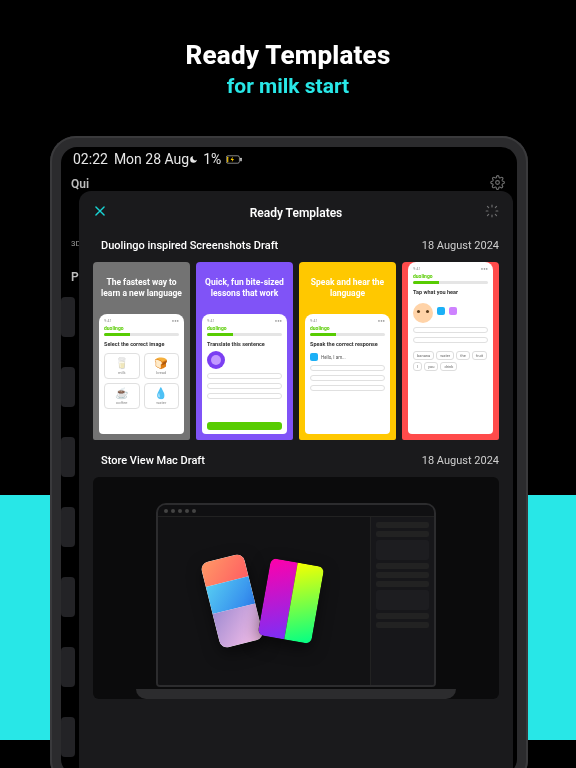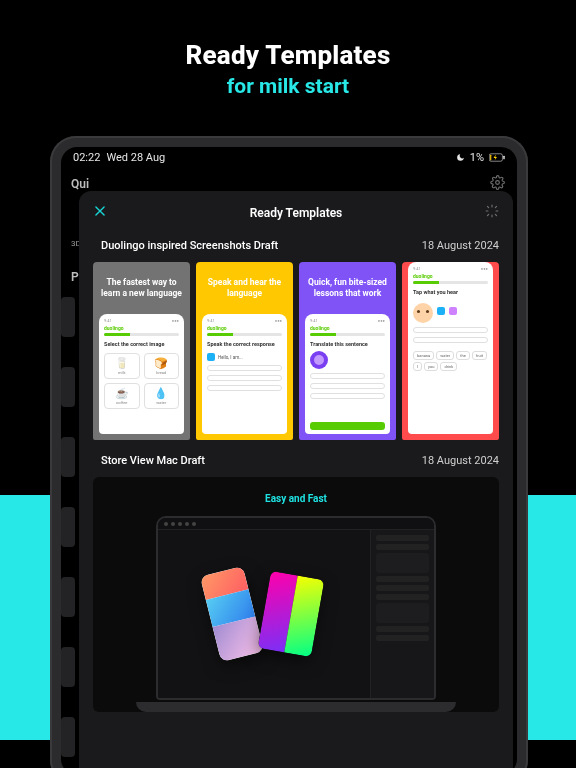--- a/index.html
+++ b/index.html
@@ -22,23 +22,23 @@
     overflow: hidden;
   }
   .screen {
     position: absolute;
     left: 11px; top: 11px; right: 11px; bottom: 11px;
     background: #000;
     border-radius: 16px;
     overflow: hidden;
   }
   .statusbar {
-    display:flex; justify-content: space-between; align-items:center;
+    display:flex; justify-content: flex-start; align-items:center;
     padding: 4px 12px 2px 12px;
-    font-size: 11px; color:#e6e6e6;
+    font-size: 14px; color:#e6e6e6;
   }
   .statusbar .left { display:flex; gap:6px; align-items:center; }
   .statusbar .right { display:flex; gap:5px; align-items:center; }
   .statusbar svg { display:block; }
 
   .back-layer { position:absolute; left:10px; top:30px; color:#bdbdbd; font-size:12px; font-weight:600; }
   .back-layer .row { margin-top: 90px; }
 
   .gear-top { position:absolute; right:12px; top:28px; opacity:0.6; }
 
@@ -174,21 +174,21 @@
     <h1>Ready Templates</h1>
     <h2>for milk start</h2>
   </div>
 
   <div class="tablet">
     <div class="screen">
 
       <div class="statusbar">
         <div class="left">
           <span>02:22</span>
-          <span>Wed 28 Aug</span>
+          <span>Mon 28 Aug</span>
         </div>
         <div class="right">
           <span>
             <svg width="9" height="9" viewBox="0 0 24 24" fill="#e6e6e6">
                 <path d="M21 12.8A9 9 0 1111.2 3a7 7 0 009.8 9.8z"></path>
               </svg>
           </span>
           <span>1%</span>
           <span>
             <svg width="16" height="9" viewBox="0 0 28 14" fill="none">
@@ -271,58 +271,58 @@
                       <div class="emoji">☕</div>
                       <span>coffee</span>
                     </div>
                     <div class="tile">
                       <div class="emoji">💧</div>
                       <span>water</span>
                     </div>
                   </div>
                 </div>
               </div>
+              <div class="shot c-purple">
+                <div class="caption">Quick, fun bite-sized lessons that work</div>
+                <div class="phone">
+                  <div class="phone-top">
+                    <span>9:41</span>
+                    <span>●●●</span>
+                  </div>
+             <div class="phone-app">duolingo</div>
+             <div class="phone-bar">
+                    <i></i>
+                  </div>
+             <div class="phone-q">Translate this sentence</div>
+                  <div class="avatar"></div>
+                  <div class="line"></div>
+                  <div class="line"></div>
+                  <div class="line"></div>
+                  <div class="btn-check"></div>
+                </div>
+              </div>
               <div class="shot c-yellow">
                 <div class="caption">Speak and hear the language</div>
                 <div class="phone">
                   <div class="phone-top">
                     <span>9:41</span>
                     <span>●●●</span>
                   </div>
              <div class="phone-app">duolingo</div>
              <div class="phone-bar">
                     <i></i>
                   </div>
              <div class="phone-q">Speak the correct response</div>
                   <div class="speak-row">
                     <div class="speak-ico"></div>
                     <span style="font-size:4.5px;color:#555;">Hello, I am...</span>
                   </div>
                   <div class="line"></div>
                   <div class="line"></div>
                   <div class="line"></div>
-                </div>
-              </div>
-              <div class="shot c-purple">
-                <div class="caption">Quick, fun bite-sized lessons that work</div>
-                <div class="phone">
-                  <div class="phone-top">
-                    <span>9:41</span>
-                    <span>●●●</span>
-                  </div>
-             <div class="phone-app">duolingo</div>
-             <div class="phone-bar">
-                    <i></i>
-                  </div>
-             <div class="phone-q">Translate this sentence</div>
-                  <div class="avatar"></div>
-                  <div class="line"></div>
-                  <div class="line"></div>
-                  <div class="line"></div>
-                  <div class="btn-check"></div>
                 </div>
               </div>
               <div class="shot c-red">
                 <div class="phone">
                   <div class="phone-top">
                     <span>9:41</span>
                     <span>●●●</span>
                   </div>
              <div class="phone-app">duolingo</div>
              <div class="phone-bar">
@@ -349,21 +349,20 @@
               </div>
             </div>
         </div>
 
         <div class="section mac-section">
           <div class="section-head">
             <span class="name">Store View Mac  Draft</span>
             <span class="date">18 August 2024</span>
           </div>
           <div class="preview">
-            <div class="t2">Easy and Fast</div>
             <div class="laptop">
               <div class="lid">
                 <div class="toolbar">
                     <i></i>
                     <i></i>
                     <i></i>
                     <i></i>
                     <i></i>
                   </div>
                 <div class="body">

